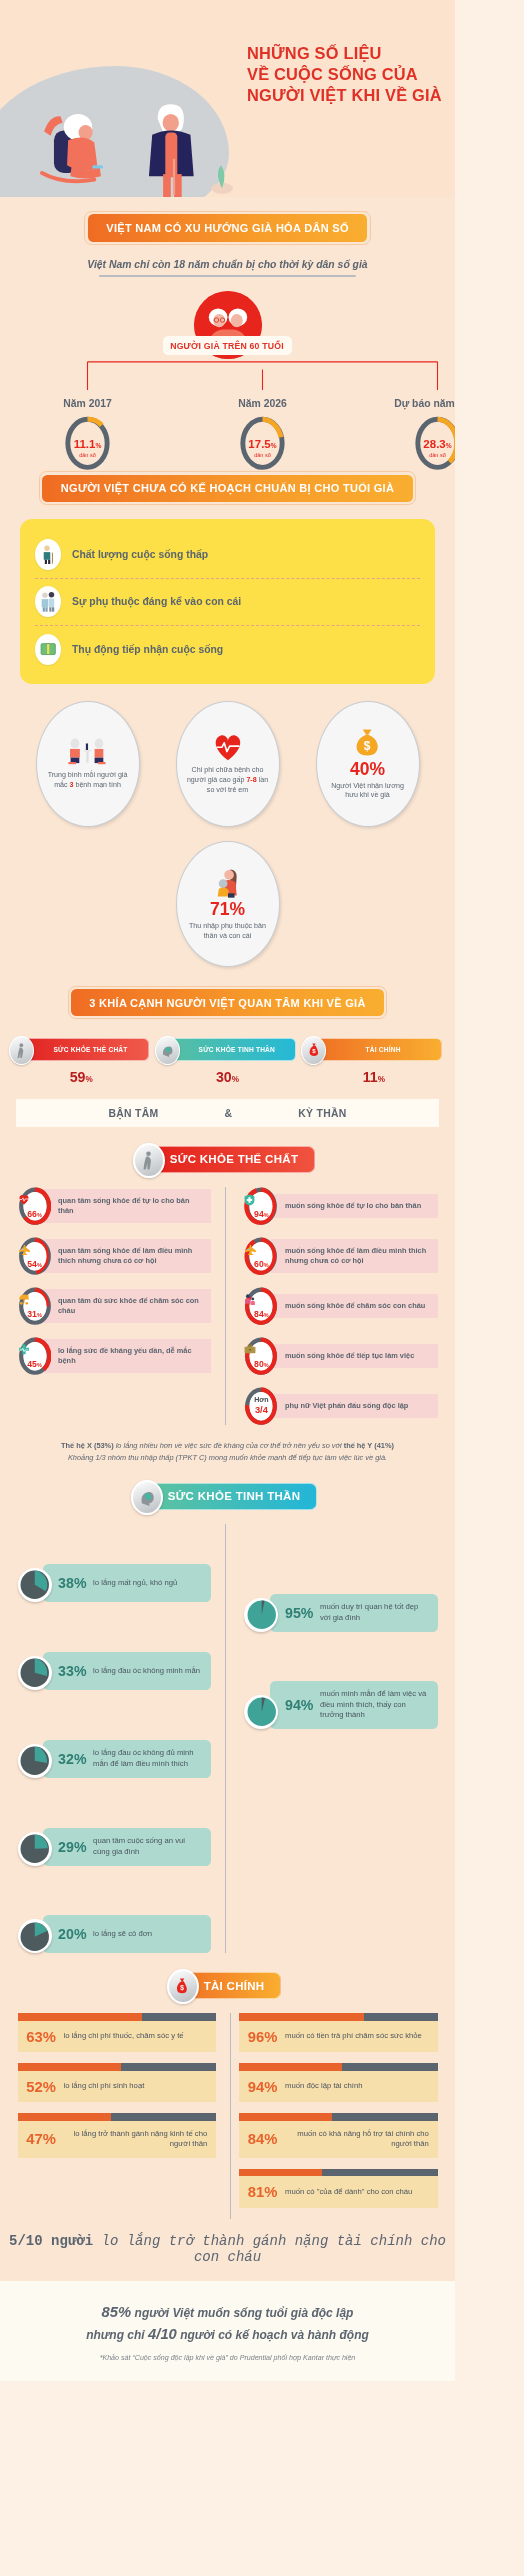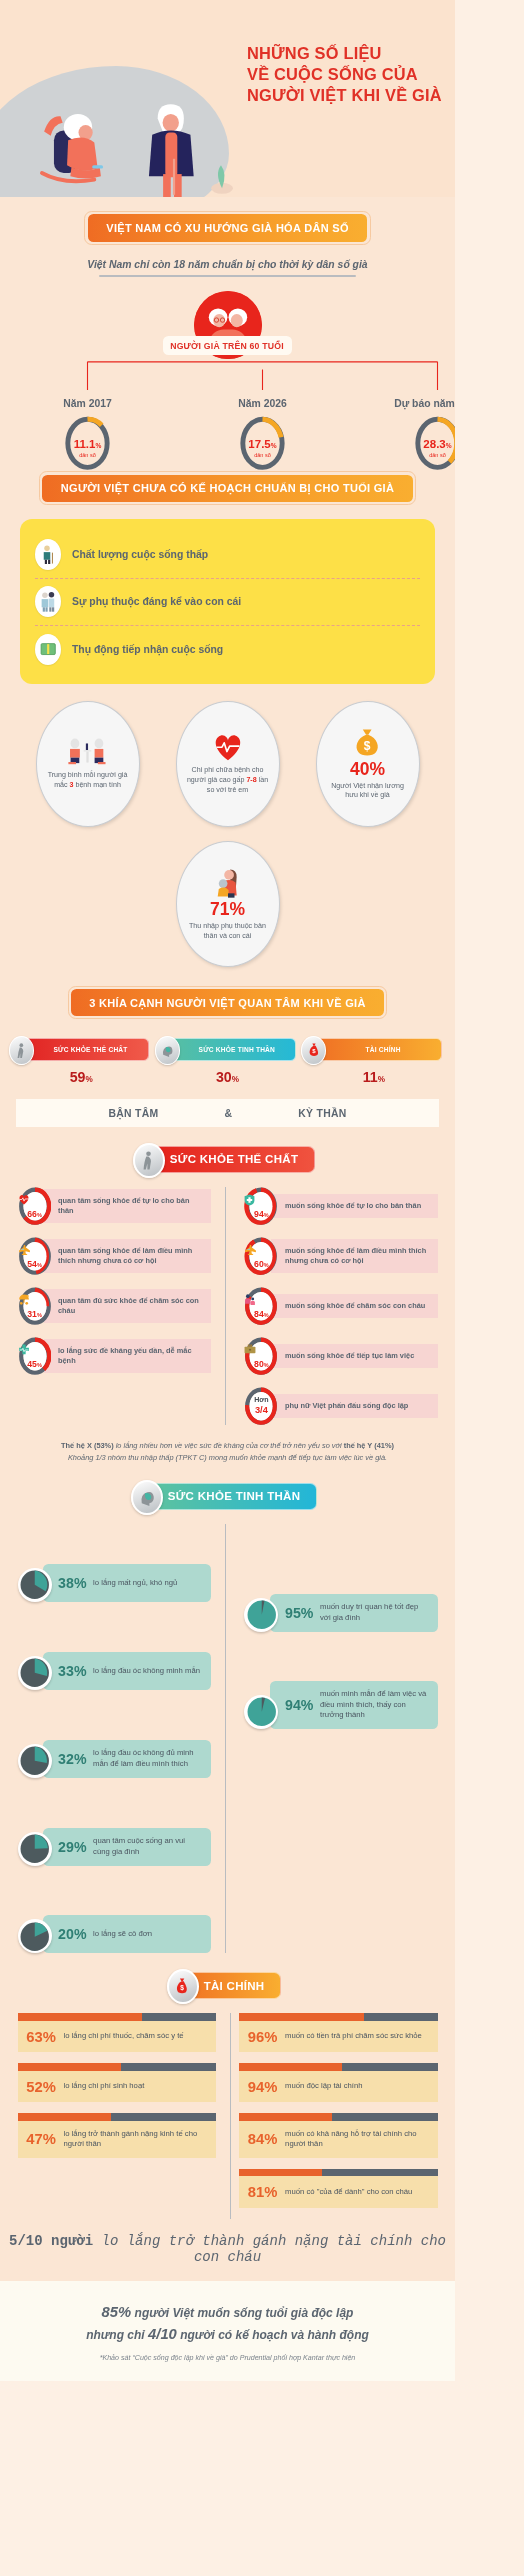--- a/index.html
+++ b/index.html
@@ -136,21 +136,21 @@
     display:flex; align-items:center; gap:6.6px; padding:7.7px 8.7px 7.7px 15.3px; min-height:38px; }
   .pie-pct { color:#2f7f74; font-weight:bold; font-size:14.2px; flex:0 0 auto; }
   .pie-txt { font-size:7.7px; line-height:1.38; color:#4a5560; }
 
   
   .barblock { margin-bottom:11px; }
   .bar-track { height:7.7px; background:#5b6570; display:flex; }
   .bar-fill { background:#e8622c; height:100%; }
   .bar-body { background:#f7dfab; padding:7.7px 8.7px; display:flex; align-items:center; gap:7.7px; }
   .bar-pct { color:#e8622c; font-weight:bold; font-size:14.8px; flex:0 0 auto; }
-  .bar-txt { font-size:7.7px; line-height:1.38; color:#4a5560; }
+  .bar-txt { font-size:7.7px; line-height:1.38; color:#4a5560;text-align:right; }
 
   
   .note { text-align:center; font-style:italic; font-size:7.4px; line-height:1.6;
     color:#5b6570; margin:15.3px 18.6px 0; }
   .note b { font-style:normal; }
   .note-single { text-align:center; font-style:italic; font-size:14px;
     color:#5b6570; margin:14.2px 0 0;font-family:Liberation Mono, monospace; }
   .note-single b { font-style:normal; }
   .footer { background:#fdfaf1; margin-top:16.4px; padding:19.7px 22px 18.6px; text-align:center; }
   .footer-line { font-style:italic; font-weight:bold; font-size:12px; color:#5b6570; line-height:1.5; }

